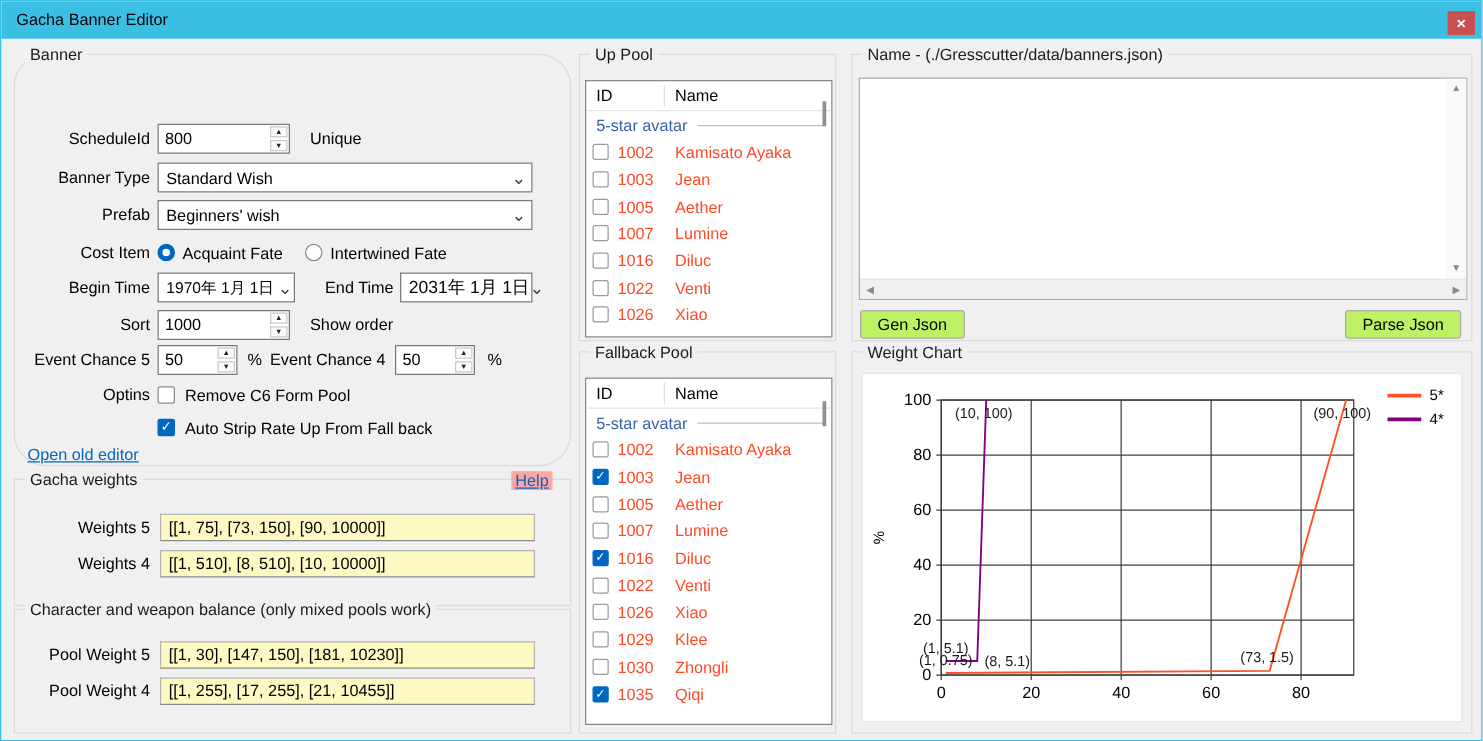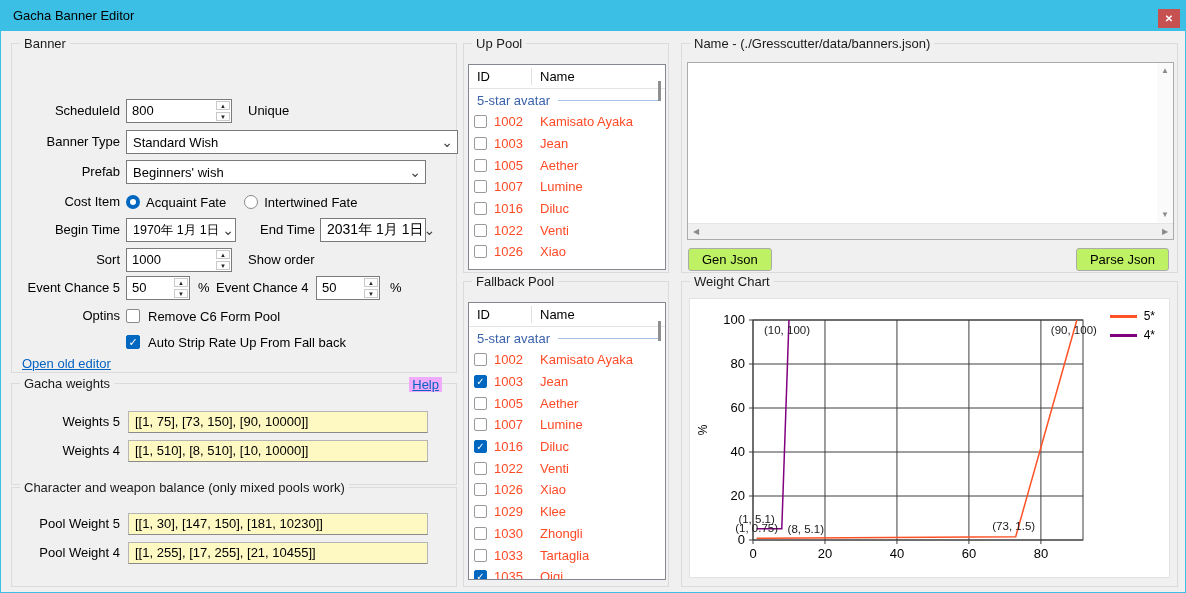--- a/index.html
+++ b/index.html
@@ -8,21 +8,21 @@
             border:1px solid #3CBFE4; overflow:hidden; }
   .titlebar { position:absolute; top:0; left:0; right:0; height:30px; background:#3CBFE4; }
   .title { position:absolute; left:12px; top:7px; font-size:13px; color:#000; }
   .close-btn { position:absolute; right:5px; top:8px; width:22px; height:19px; background:#C75050;
                color:#fff; display:flex; align-items:center; justify-content:center;
                font-size:10px; font-weight:bold; cursor:pointer; }
 
   .group { position:absolute; border:1px solid #DBDBDB; }
   .gtitle { position:absolute; top:-8px; left:8px; background:#F0F0F0; padding:0 4px;
             font-size:13px; color:#1a1a1a; white-space:nowrap; }
-  .g-banner   { left:10px;  top:42px;  width:446px; height:330px; }
+  .g-banner   { left:10px;  top:42px;  width:446px; height:330px;border-radius:26px; }
   .g-weights  { left:10px;  top:382px; width:446px; height:102px; }
   .g-balance  { left:10px;  top:486px; width:446px; height:100px; }
   .g-uppool   { left:462px; top:42px;  width:206px; height:230px; }
   .g-fallback { left:462px; top:280px; width:206px; height:306px; }
   .g-json     { left:680px; top:42px;  width:497px; height:230px; }
   .g-chart    { left:680px; top:280px; width:497px; height:306px; }
 
   .frow { position:absolute; left:4px; right:4px; height:24px; }
   .flabel { position:absolute; left:0; top:0; width:104px; height:24px; line-height:24px;
             text-align:right; font-size:13px; color:#000; white-space:nowrap; }
@@ -123,21 +123,21 @@
           <div class="sb">
               <span>▼</span>
             </div>
         </div>
       </div>
       <span class="hint" style="left:232px;">Unique</span>
     </div>
 
     <div class="frow" style="top:86px;">
       <span class="flabel">Banner Type</span>
-      <div class="combo" style="left:110px; width:332px;">
+      <div class="combo" style="left:110px; width:300px;">
         <span class="cval">Standard Wish</span>
         <span class="carrow">⌄</span>
       </div>
     </div>
 
     <div class="frow" style="top:116px;">
       <span class="flabel">Prefab</span>
       <div class="combo" style="left:110px; width:300px;">
         <span class="cval">Beginners' wish</span>
         <span class="carrow">⌄</span>
@@ -225,21 +225,21 @@
         <span class="chk on">✓</span>
         <span class="chklabel">Auto Strip Rate Up From Fall back</span>
       </div>
     </div>
 
     <span class="link" style="left:10px; top:312px;">Open old editor</span>
   </div>
 
   <div class="group g-weights">
     <span class="gtitle">Gacha weights</span>
-    <span class="link" style="right:14px; top:-7px; background:#f0abfc; padding:0 3px;">Help</span>
+    <span class="link" style="right:14px; top:-7px; background:#fca5a5; padding:0 3px;">Help</span>
     <div class="frow" style="top:27px; height:22px;">
       <span class="flabel" style="line-height:22px;">Weights 5</span>
       <div class="tbox" style="left:112px; width:300px;">
         <span>[[1, 75], [73, 150], [90, 10000]]</span>
       </div>
     </div>
     <div class="frow" style="top:56px; height:22px;">
       <span class="flabel" style="line-height:22px;">Weights 4</span>
       <div class="tbox" style="left:112px; width:300px;">
         <span>[[1, 510], [8, 510], [10, 10000]]</span>
@@ -366,25 +366,20 @@
           </div>
           <div class="lrow">
             <span class="cb"></span>
             <span class="rid">1029</span>
             <span class="rname">Klee</span>
           </div>
           <div class="lrow">
             <span class="cb"></span>
             <span class="rid">1030</span>
             <span class="rname">Zhongli</span>
-          </div>
-          <div class="lrow">
-            <span class="cb"></span>
-            <span class="rid">1033</span>
-            <span class="rname">Tartaglia</span>
           </div>
           <div class="lrow">
             <span class="cb on">✓</span>
             <span class="rid">1035</span>
             <span class="rname">Qiqi</span>
           </div>
         </div>
       <div class="vthumb" style="top:18px;"></div>
     </div>
   </div>

